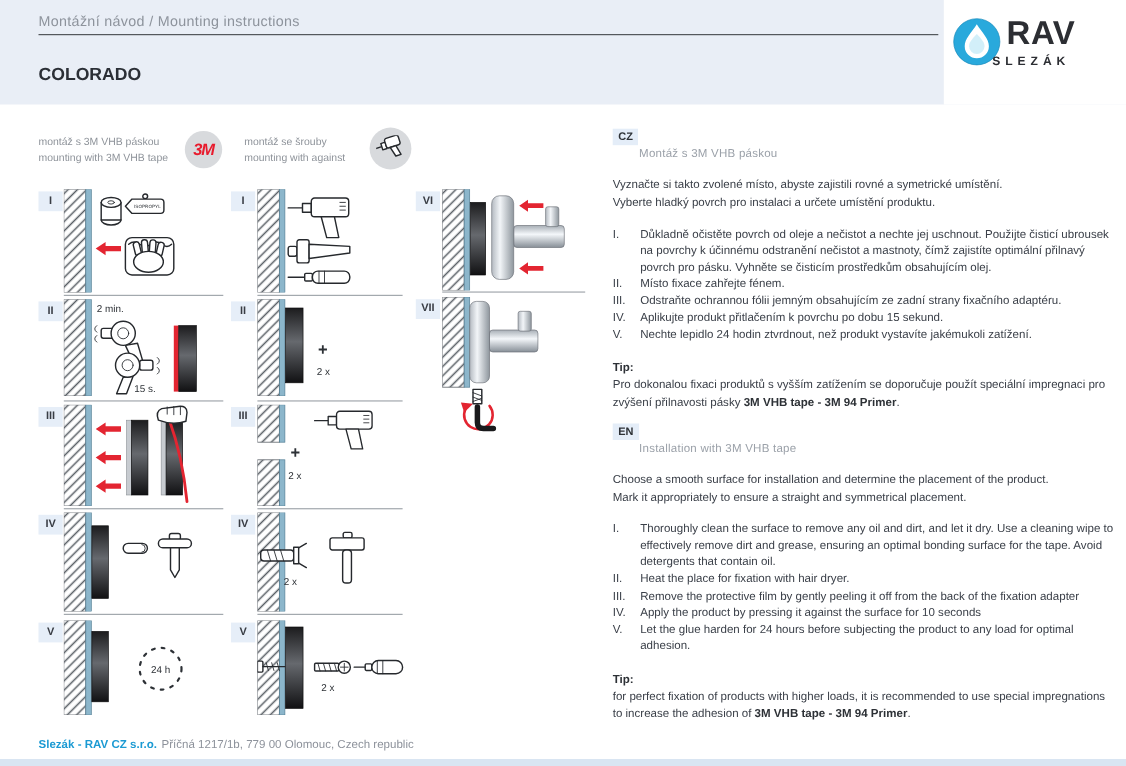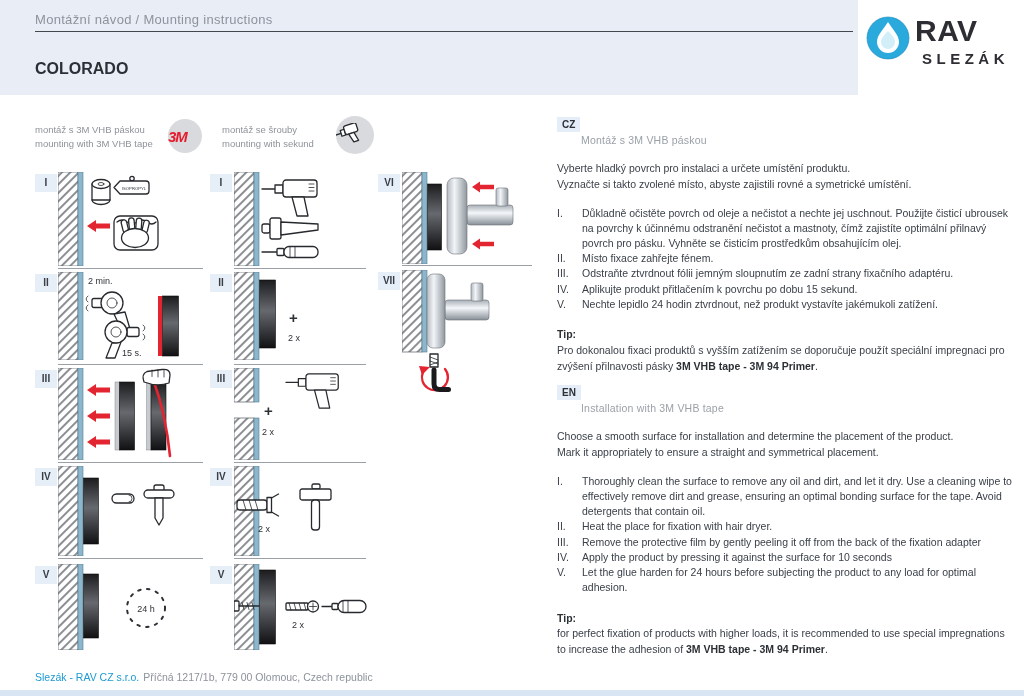--- a/index.html
+++ b/index.html
@@ -9,26 +9,26 @@
     background:#ffffff; font-family:"Liberation Sans", sans-serif;
   }
   
   .band { position:absolute; left:0; top:0; width:1024px; height:95px; background:#e9eef6; }
   .subtitle { position:absolute; left:35px; top:12px; font-size:13px; color:#8d939c; letter-spacing:.3px; }
   .head-rule { position:absolute; left:35px; top:31px; width:818px; height:1px; background:#44474c; }
   .title1 { position:absolute; left:35px; top:38px; font-size:16px; font-weight:bold; color:#2b2f36; }
   .title2 { position:absolute; left:35px; top:60px; font-size:16px; font-weight:bold; color:#2b2f36; }
   .logo-box { position:absolute; left:858px; top:0; width:166px; height:95px; background:#ffffff; }
   .logo-brand { position:absolute; left:57px; top:14px; font-size:30px; font-weight:bold; color:#2c2e33; letter-spacing:.5px; }
-  .logo-sub { position:absolute; left:64px; top:50px; font-size:15px; font-weight:bold; color:#2c2e33; letter-spacing:4.5px; }
+  .logo-sub { position:absolute; left:44px; top:50px; font-size:11px; font-weight:bold; color:#2c2e33; letter-spacing:4.5px; }
   
   .method-label { position:absolute; font-size:9.5px; line-height:1.45; color:#8e939a; }
   .m1 { left:35px; top:123px; }
   .m2 { left:222px; top:123px; }
-  .badge { position:absolute; border-radius:50%; background:#d8dadd; display:flex; align-items:center; justify-content:flex-start; }
+  .badge { position:absolute; border-radius:50%; background:#d8dadd; display:flex; align-items:center; justify-content:center; }
   .badge-3m { left:168px; top:119px; width:34px; height:34px; color:#e81b2d; font-weight:bold; font-size:15px; font-style:italic; letter-spacing:-1px; }
   .badge-drill { left:336px; top:116px; width:38px; height:38px; }
   
   .step-label {
     position:absolute; width:22px; height:18px; background:#e6eef8;
     font-size:10px; font-weight:bold; color:#393d44; text-align:center; line-height:18px;
   }
   .illus { position:absolute; }
   .divline { position:absolute; height:1px; background:#9aa0a6; }
   svg text { font-family:"Liberation Sans", sans-serif; fill:#2d3136; }
@@ -46,21 +46,21 @@
   .ilist { margin-top:13px; }
   .item { display:flex; font-size:10.5px; line-height:1.45; }
   .inum { width:25px; flex:none; }
   .itext { flex:1; }
   .tip { margin-top:15px; font-size:10.5px; line-height:1.5; }
   .tip-label { font-weight:bold; color:#2d3136; }
   .sec-en { margin-top:11px; }
   b.inline { font-weight:bold; color:#2d3136; }
   
   .footer-left { position:absolute; left:35px; top:671px; font-size:10.5px; }
-  .company { color:#1b9ad3; font-weight:normal; }
+  .company { color:#1b9ad3; font-weight:bold; }
   .address { color:#8d929b; margin-left:4px; }
   .footer-right { position:absolute; right:12px; top:707px; font-size:10.5px; font-weight:bold; color:#1b9ad3;font-style:italic; }
   .bottom-strip { position:absolute; left:0; top:690px; width:1024px; height:6px; background:#d9e5f2; }
 </style>
 </head>
 <body>
 
 <div class="page">
 
   <svg width="0" height="0" style="position:absolute">
@@ -105,21 +105,21 @@
 
   <div class="method-label m1">
     <div>montáž s 3M VHB páskou</div>
     <div>mounting with 3M VHB tape</div>
   </div>
   <div class="badge badge-3m">
     <span>3M</span>
   </div>
   <div class="method-label m2">
     <div>montáž se šrouby</div>
-    <div>mounting with sekund</div>
+    <div>mounting with against</div>
   </div>
   <div class="badge badge-drill">
     <svg width="26" height="24" viewBox="0 0 26 24">
       <g transform="rotate(-18 13 12)">
         <line class="st" x1="0" y1="8" x2="6" y2="8"></line>
         <rect class="ln" x="6" y="5" width="4" height="6"></rect>
         <rect class="ln" x="10" y="2" width="13" height="9" rx="2"></rect>
         <path class="ln" d="M13,11 l2.5,9 h5 l-2,-9 z"></path>
       </g>
     </svg>
@@ -364,34 +364,34 @@
 
   <div class="divline" style="left:402px;top:265px;width:130px"></div>
 
   <div class="instructions">
 
     <section>
       <div class="sec-head">
         <span class="code-chip">CZ</span>
         <span class="sec-title">Montáž s 3M VHB páskou</span>
       </div>
+      <p class="intro">Vyznačte si takto zvolené místo, abyste zajistili rovné a symetrické umístění.</p>
       <p class="intro">Vyberte hladký povrch pro instalaci a určete umístění produktu.</p>
-      <p class="intro">Vyznačte si takto zvolené místo, abyste zajistili rovné a symetrické umístění.</p>
       <div class="ilist">
         <div class="item">
             <span class="inum">I.</span>
             <span class="itext">Důkladně očistěte povrch od oleje a nečistot a nechte jej uschnout. Použijte čisticí ubrousek na povrchy k účinnému odstranění nečistot a mastnoty, čímž zajistíte optimální přilnavý povrch pro pásku. Vyhněte se čisticím prostředkům obsahujícím olej.</span>
           </div>
         <div class="item">
             <span class="inum">II.</span>
             <span class="itext">Místo fixace zahřejte fénem.</span>
           </div>
         <div class="item">
             <span class="inum">III.</span>
-            <span class="itext">Odstraňte ztvrdnout fólii jemným sloupnutím ze zadní strany fixačního adaptéru.</span>
+            <span class="itext">Odstraňte ochrannou fólii jemným obsahujícím ze zadní strany fixačního adaptéru.</span>
           </div>
         <div class="item">
             <span class="inum">IV.</span>
             <span class="itext">Aplikujte produkt přitlačením k povrchu po dobu 15 sekund.</span>
           </div>
         <div class="item">
             <span class="inum">V.</span>
             <span class="itext">Nechte lepidlo 24 hodin ztvrdnout, než produkt vystavíte jakémukoli zatížení.</span>
           </div>
       </div>

